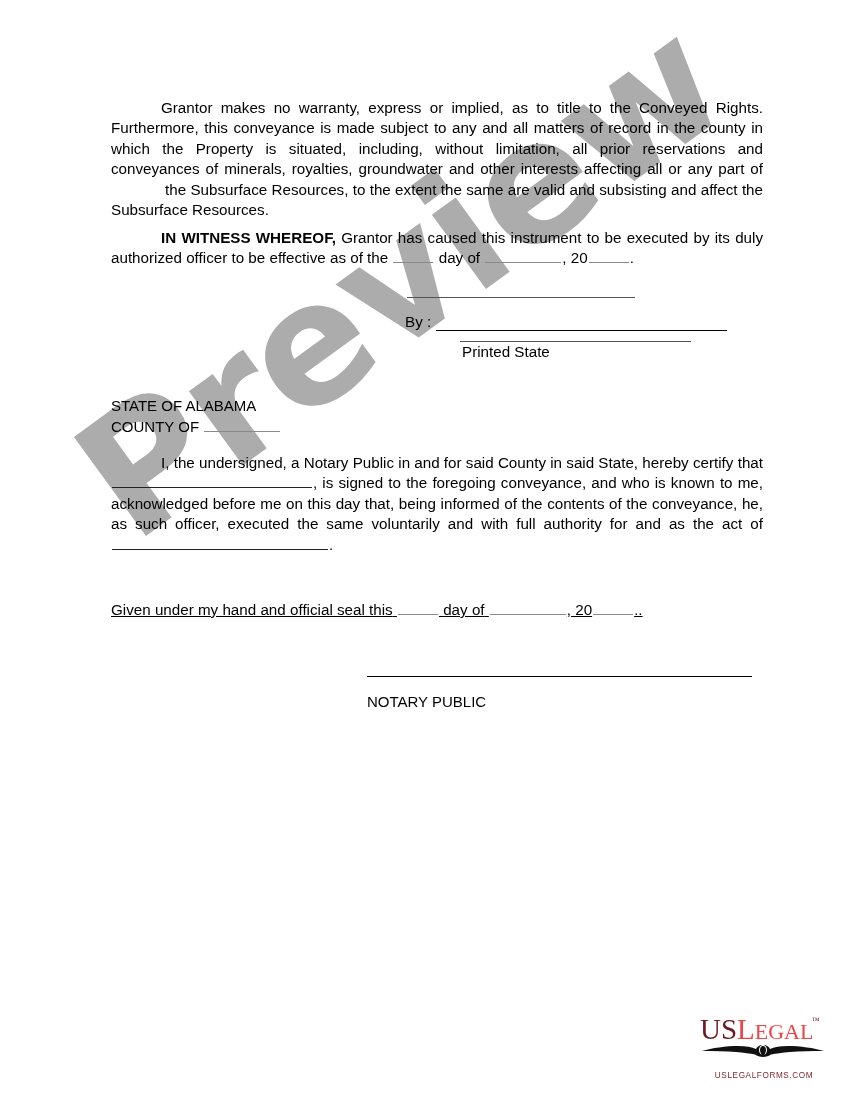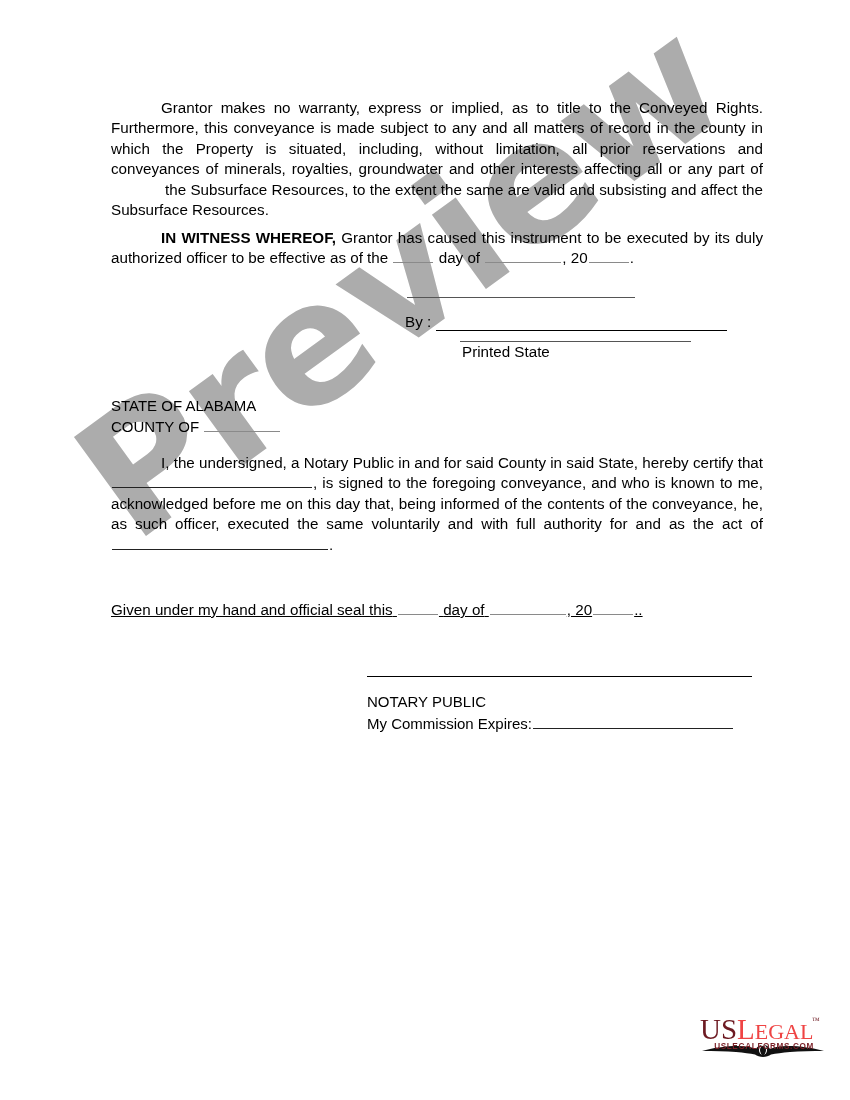--- a/index.html
+++ b/index.html
@@ -140,26 +140,26 @@
   #logo .logo-eagle {
     position: absolute;
     left: 4px;
     top: 30px;
     width: 122px;
     height: 14px;
   }
   #logo .logo-domain {
     position: absolute;
     left: 6px;
-    top: 28px;
+    top: 57px;
     width: 120px;
     text-align: center;
     font-family: "Liberation Sans", sans-serif;
     font-size: 8.2px;
-    font-weight: bold;
+    font-weight: normal;
     letter-spacing: 0.6px;
     color: #7a1f26;
     white-space: nowrap;
   }
 </style>
 </head>
 <body>
 
 <div id="watermark">
   <div class="wm-text">Preview</div>
@@ -201,23 +201,20 @@
 
   <div class="para" style="top:600px;text-decoration:underline;">
     <span>Given under my hand and official seal this</span>
     <span class="blank w-sm"></span>
     <span>day of</span>
     <span class="blank w-md"></span><span>, 20</span><span class="blank w-sm"></span><span>..</span>
   </div>
 
   <div class="rule" style="left:355px; top:676px; width:385px;"></div>
   <div class="block-text" style="left:355px; top:691px;">NOTARY PUBLIC</div>
-  <div class="block-text" style="left:355px; top:713px;">
-    <span>My Commission Expires:</span><span class="blank-dark" style="width:200px;"></span>
-  </div>
 
 </div>
 
 <div id="logo">
   <div class="logo-word"><span class="logo-us">US</span><span class="logo-legal"><span>L</span><span class="sc">EGAL</span></span></div>
   <div class="logo-tm">™</div>
   <div class="logo-eagle">
     <svg viewBox="0 0 122 14" width="122" height="14" xmlns="http://www.w3.org/2000/svg">
       <path d="M61 1 C57 1 55 3 54 5 C50 3 44 2 36 2 C24 2 10 4 0 7 C12 7 24 7 34 8 C42 8.7 48 9.5 53 10.5 C55 12 58 13 61 13 C64 13 67 12 69 10.5 C74 9.5 80 8.7 88 8 C98 7 110 7 122 7 C112 4 98 2 86 2 C78 2 72 3 68 5 C67 3 65 1 61 1 Z" fill="#111111"></path>
       <ellipse cx="61" cy="6" rx="4" ry="5" fill="#ffffff"></ellipse>

